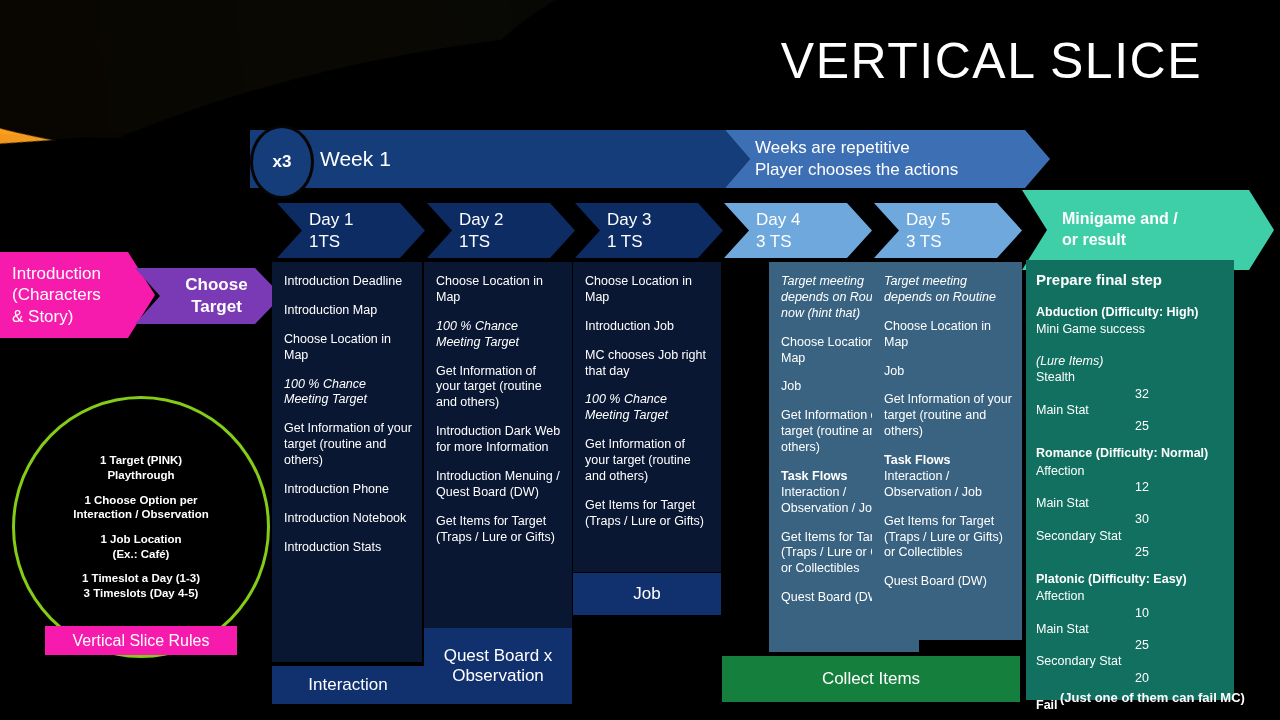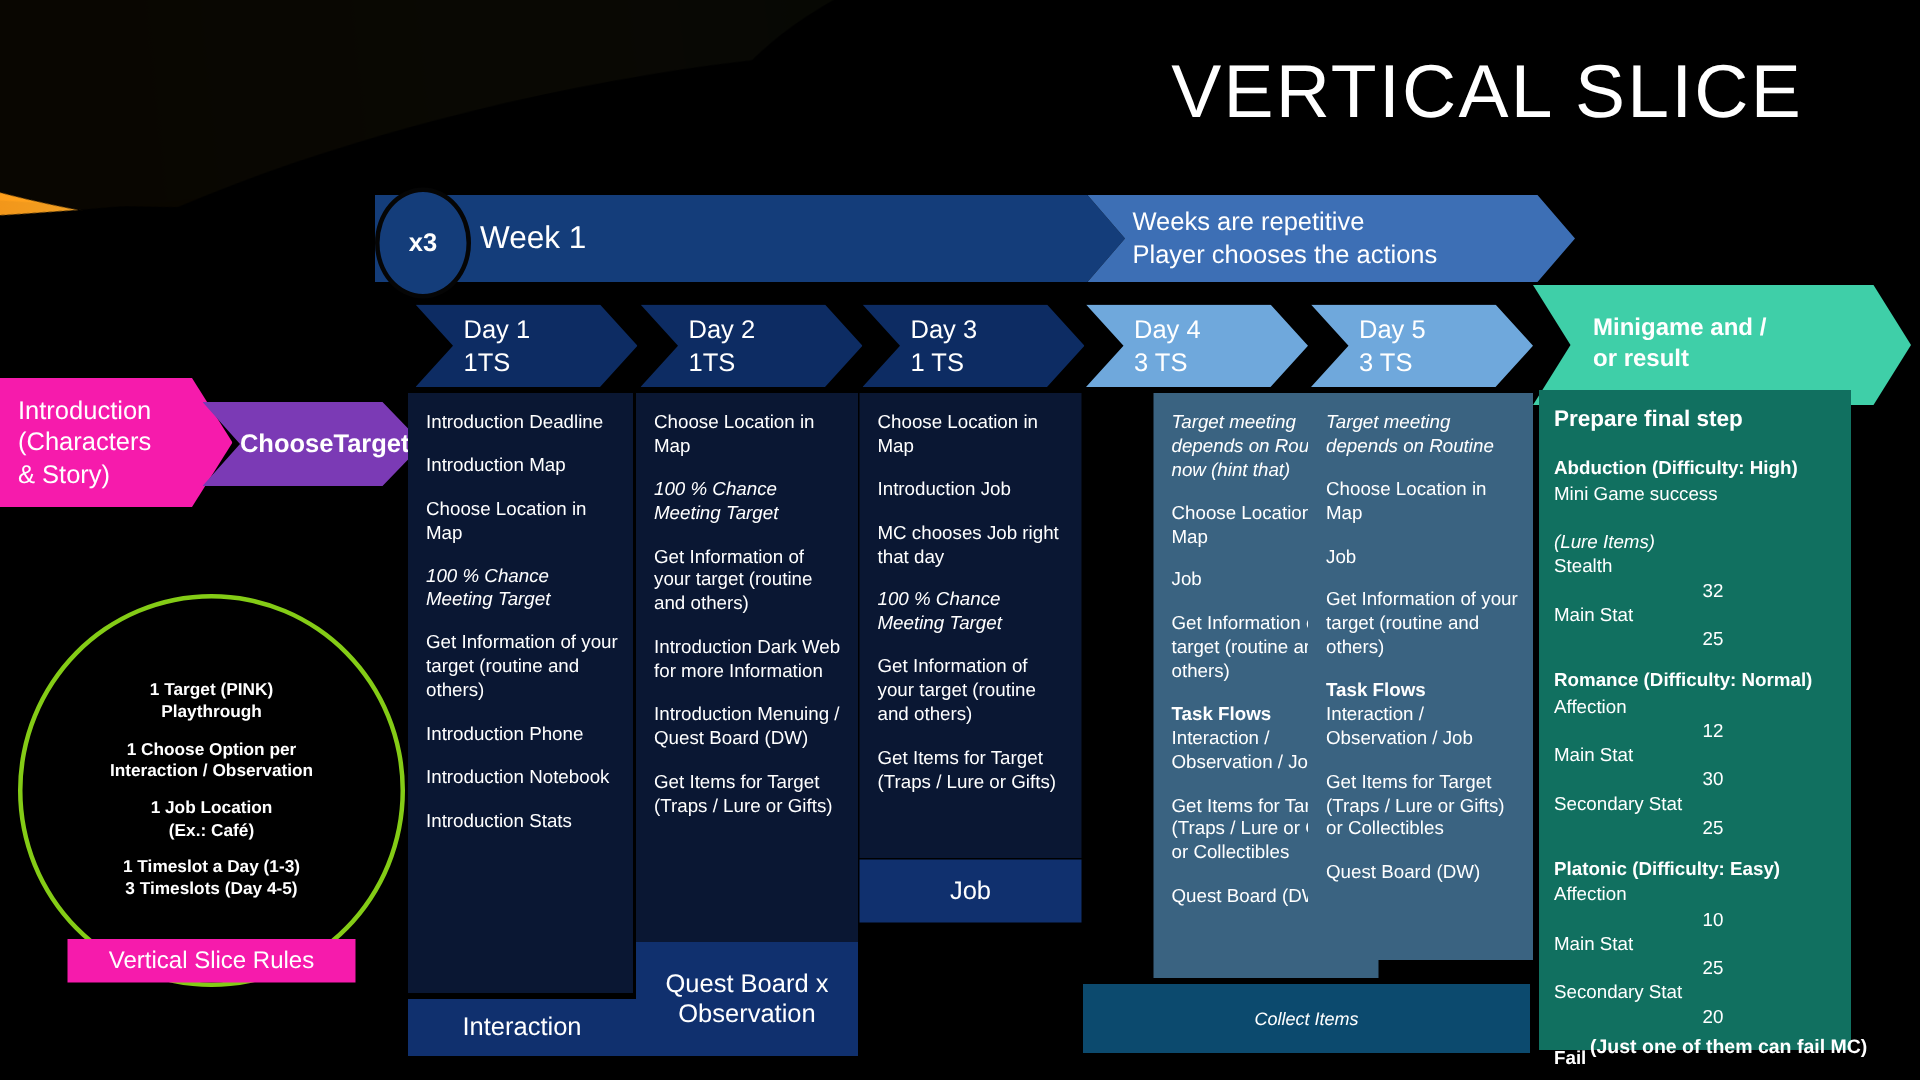--- a/index.html
+++ b/index.html
@@ -68,21 +68,21 @@
   .wk-note{position:absolute;left:30px;top:0;height:58px;display:flex;flex-direction:column;
      justify-content:center;font-size:17px;line-height:1.28;}
 
   
   #intro{position:absolute;left:0;top:252px;width:155px;height:86px;background:#f61bac;
      clip-path:polygon(0 0, 128px 0, 155px 50%, 128px 100%, 0 100%);
      display:flex;flex-direction:column;justify-content:center;padding-left:12px;
      box-sizing:border-box;font-size:17px;line-height:1.27;}
   #chooseTarget{position:absolute;left:135px;top:268px;width:147px;height:56px;background:#7b3ab5;
      clip-path:polygon(0 0, 120px 0, 147px 50%, 120px 100%, 0 100%, 25px 50%);
-     display:flex;flex-direction:row;justify-content:center;align-items:center;
+     display:flex;flex-direction:column;justify-content:center;align-items:center;
      font-size:17px;line-height:1.3;font-weight:bold;padding-left:16px;box-sizing:border-box;}
 
   
   #rules{position:absolute;left:12px;top:396px;width:258px;height:262px;border:3px solid #84cc16;
      border-radius:50%;display:flex;flex-direction:column;align-items:center;justify-content:center;
      text-align:center;font-size:11.5px;font-weight:bold;line-height:1.28;box-sizing:border-box;}
   #rules .rule{margin:5px 0;}
   #rulesLabel{position:absolute;left:45px;top:626px;width:192px;height:29px;background:#f61bac;
      display:flex;align-items:center;justify-content:center;font-size:16px;}
 
@@ -100,21 +100,21 @@
   .c-dark{background:#0a1733;}
   .c-mid{background:#3a6381;}
   .col p{margin:0 0 13px 0;}
   .ital{font-style:italic;margin-top:16px;}
   .bold{font-weight:bold;}
 
   
   .foot{position:absolute;display:flex;align-items:center;justify-content:center;
         text-align:center;box-sizing:border-box;}
   .f-dark{background:#10306e;font-size:17px;}
-  .f-light{background:#0c4a6e;font-size:12px;font-style:italic;}
+  .f-light{background:#15803d;font-size:17px;}
 
   
   #finalCol{position:absolute;left:1026px;top:260px;width:208px;height:440px;
      background:#117060;box-sizing:border-box;padding:10px 10px 0 10px;font-size:12.5px;line-height:1.3;}
   #finalCol h3{margin:0 0 14px 0;font-size:15px;font-weight:bold;}
   .stat-grp{margin-bottom:11px;}
   .stat-head{font-weight:bold;margin-bottom:1px;}
   .stat-num{display:block;text-align:center;margin-left:24px;}
   #failNote{position:absolute;left:1060px;top:690px;width:290px;font-size:13px;font-weight:bold;
      line-height:1.2;}

